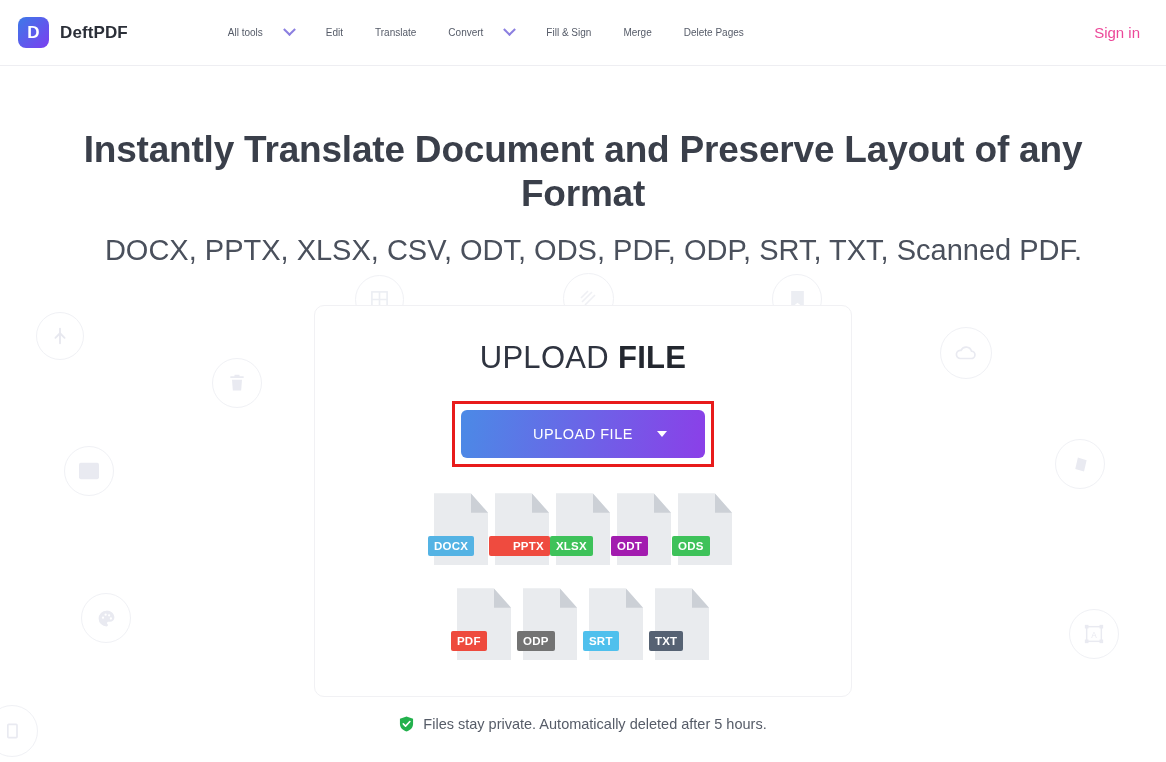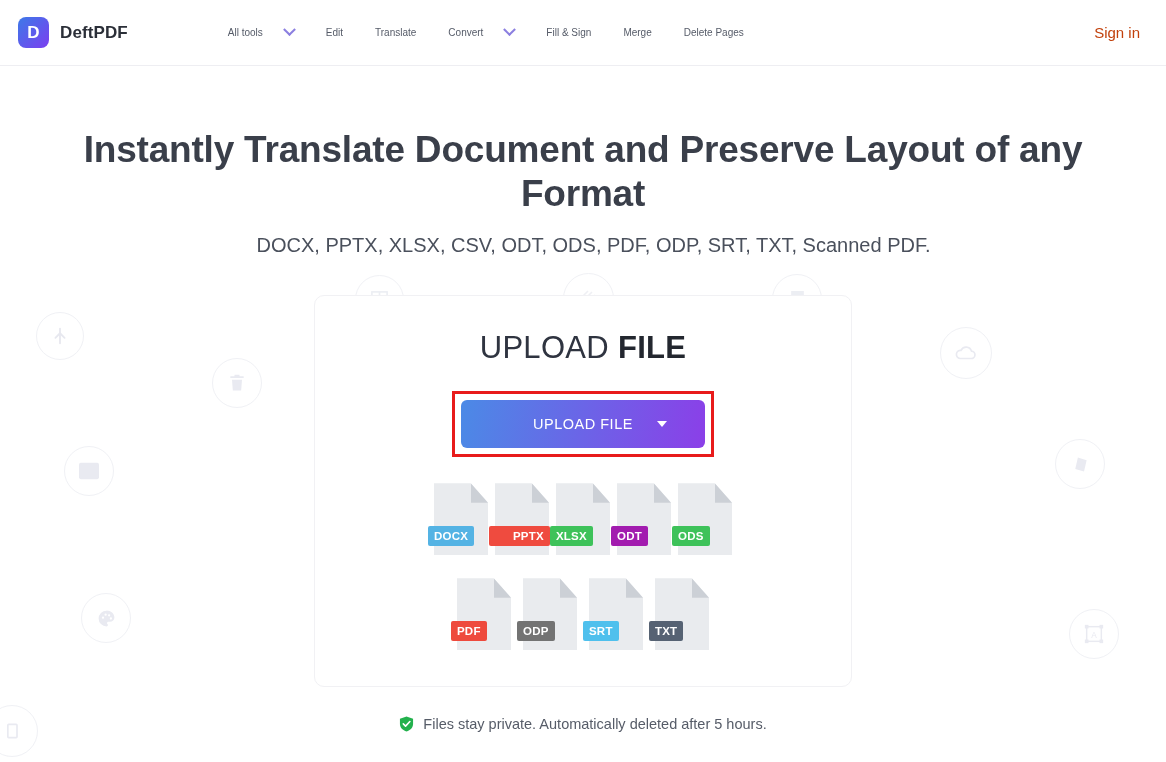--- a/index.html
+++ b/index.html
@@ -54,31 +54,31 @@
           transform: rotate(45deg) translate(-2px,-2px); }
 
   .header-right { margin-left: auto; display: flex; align-items: center; gap: 20px; }
   .upgrade-btn {
     background: linear-gradient(100deg, #4a7ce8 0%, #8b3fe8 100%);
     color: #fff; border: none; border-radius: 5px;
     font-size: 14px; font-weight: 700; letter-spacing: .4px;
     padding: 13px 22px; cursor: pointer;
     font-family: inherit;
   }
-  .signin { font-size: 15px; color: #c2410c; cursor: pointer; padding-right: 8px; }
+  .signin { font-size: 15px; color: #ec4899; cursor: pointer; padding-right: 8px; }
 
   
   .hero { position: relative; z-index: 3; text-align: center; padding-top: 62px; }
   .hero h1 {
     font-size: 37px; font-weight: 700; color: #3a3f4a;
     line-height: 1.18; letter-spacing: -.2px;
     max-width: 1100px; margin: 0 auto;
   }
   .hero .sub {
-    margin-top: 19px; font-size: 20px; color: #4a505c; font-weight: 400; padding-left: 21px;
+    margin-top: 19px; font-size: 29px; color: #4a505c; font-weight: 400; padding-left: 21px;
   }
 
   
   .card {
     position: relative; z-index: 4;
     width: 538px; margin: 38px auto 0;
     background: #fff;
     border: 1px solid #f1f1f4;
     border-radius: 10px;
     padding: 34px 0 36px;

